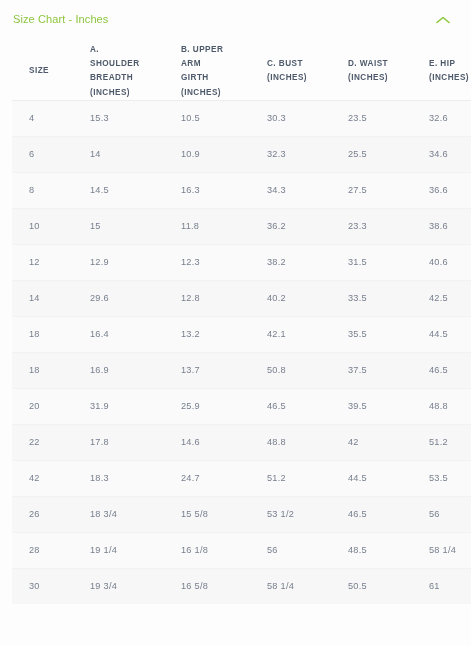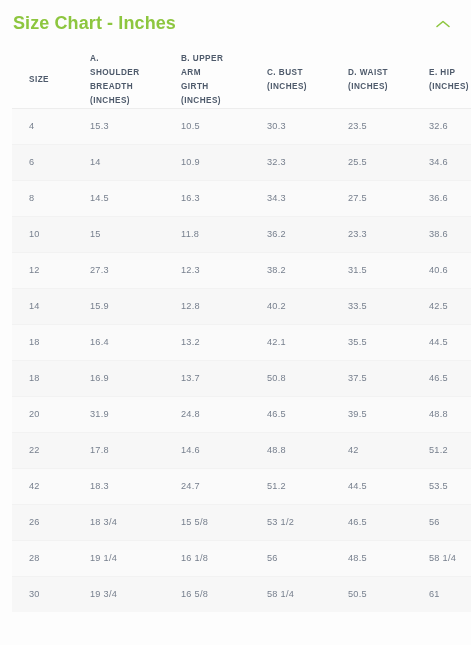--- a/index.html
+++ b/index.html
@@ -27,22 +27,22 @@
   .accordion-header {
     display: flex;
     align-items: center;
     justify-content: space-between;
     padding: 13px 20px 11px 13px;
     box-sizing: border-box;
     background: #fdfdfd;
     cursor: pointer;
   }
   .accordion-title {
-    font-size: 18px;
-    font-weight: 700;
+    font-size: 11px;
+    font-weight: 400;
     letter-spacing: 0.1px;
     color: #8dc63f;
     line-height: 1.2;
     white-space: nowrap;
   }
   .chevron-icon {
     width: 16px;
     height: 10px;
     display: block;
   }
@@ -184,29 +184,29 @@
           <tr>
             <td class="col-size">10</td>
             <td class="col-a">15</td>
             <td class="col-b">11.8</td>
             <td class="col-c">36.2</td>
             <td class="col-d">23.3</td>
             <td class="col-e">38.6</td>
           </tr>
           <tr>
             <td class="col-size">12</td>
-            <td class="col-a">27.3</td>
+            <td class="col-a">12.9</td>
             <td class="col-b">12.3</td>
             <td class="col-c">38.2</td>
             <td class="col-d">31.5</td>
             <td class="col-e">40.6</td>
           </tr>
           <tr>
             <td class="col-size">14</td>
-            <td class="col-a">15.9</td>
+            <td class="col-a">29.6</td>
             <td class="col-b">12.8</td>
             <td class="col-c">40.2</td>
             <td class="col-d">33.5</td>
             <td class="col-e">42.5</td>
           </tr>
           <tr>
             <td class="col-size">18</td>
             <td class="col-a">16.4</td>
             <td class="col-b">13.2</td>
             <td class="col-c">42.1</td>
@@ -217,21 +217,21 @@
             <td class="col-size">18</td>
             <td class="col-a">16.9</td>
             <td class="col-b">13.7</td>
             <td class="col-c">50.8</td>
             <td class="col-d">37.5</td>
             <td class="col-e">46.5</td>
           </tr>
           <tr>
             <td class="col-size">20</td>
             <td class="col-a">31.9</td>
-            <td class="col-b">24.8</td>
+            <td class="col-b">25.9</td>
             <td class="col-c">46.5</td>
             <td class="col-d">39.5</td>
             <td class="col-e">48.8</td>
           </tr>
           <tr>
             <td class="col-size">22</td>
             <td class="col-a">17.8</td>
             <td class="col-b">14.6</td>
             <td class="col-c">48.8</td>
             <td class="col-d">42</td>

